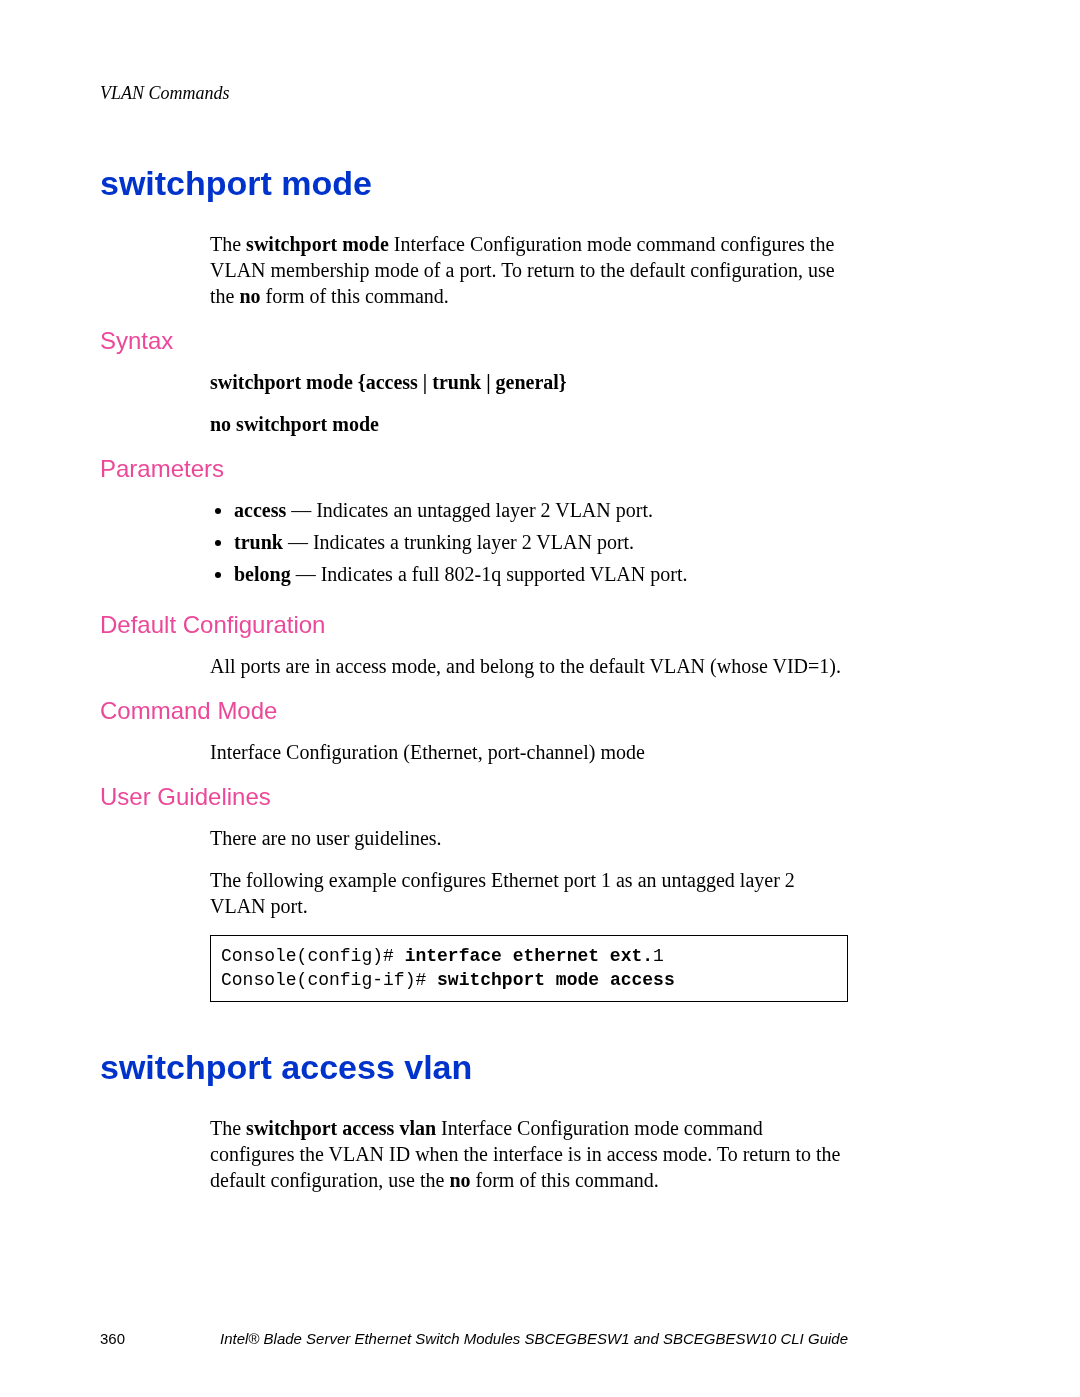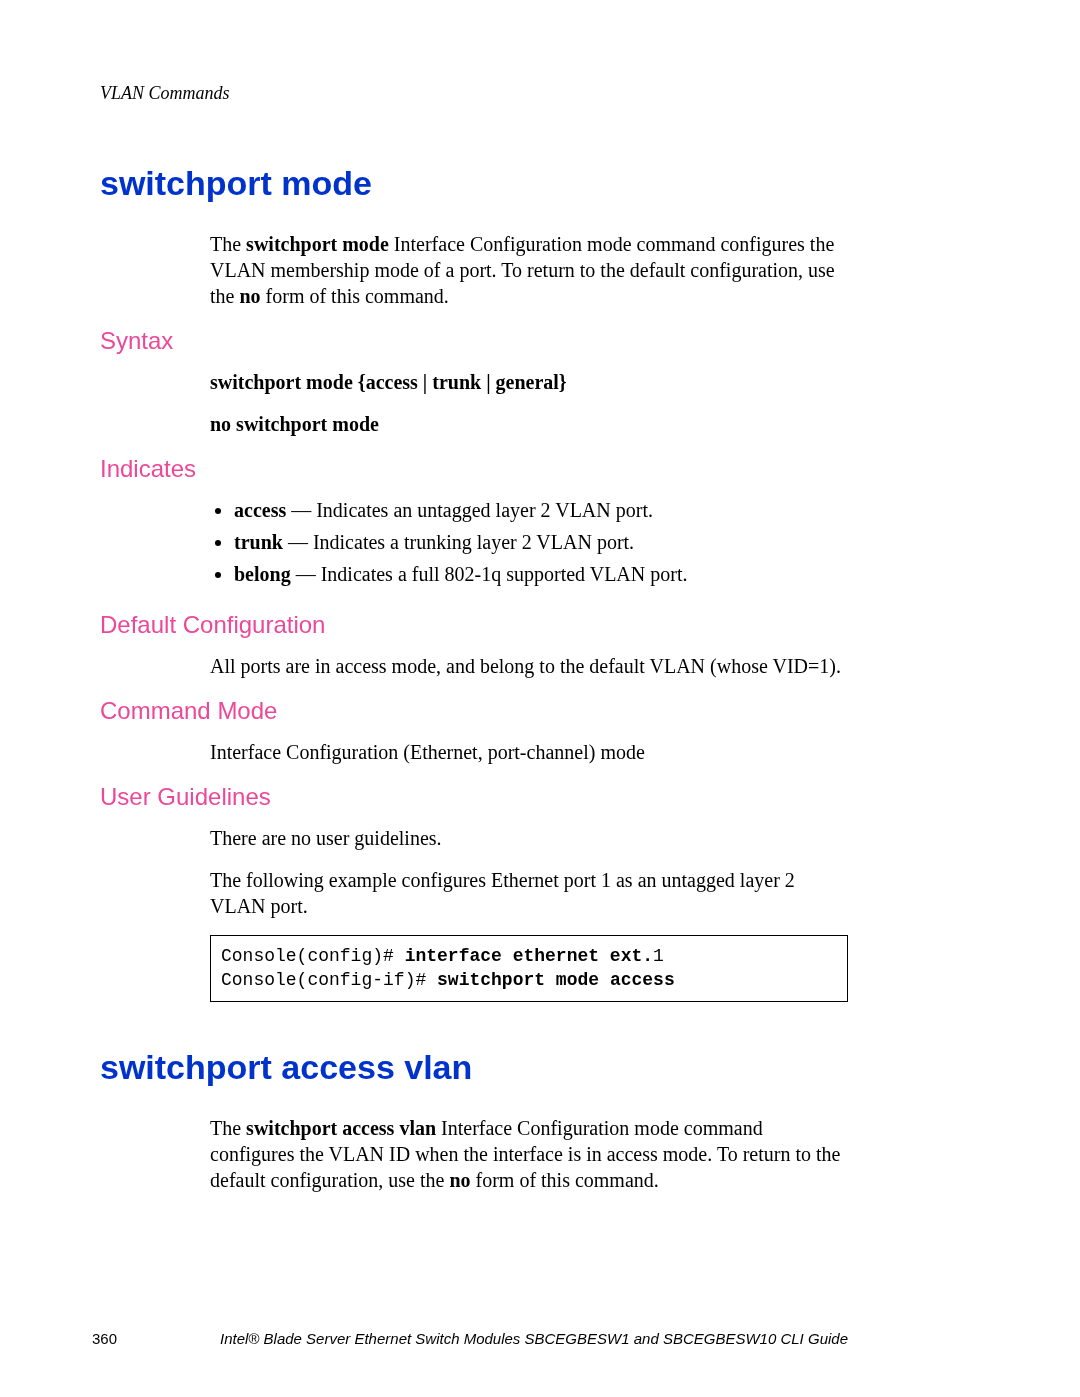--- a/index.html
+++ b/index.html
@@ -58,21 +58,21 @@
     border: 1px solid #000;
     padding: 8px 10px;
     font-family: "Courier New", Courier, monospace;
     font-size: 18px;
     line-height: 1.35;
     margin-top: 6px;
   }
   .code-box .bold { font-weight: bold; }
   .footer {
     position: absolute;
-    left: 92px;
+    left: 100px;
     right: 100px;
     bottom: 50px;
     display: flex;
     justify-content: space-between;
     align-items: baseline;
     font-family: Arial, Helvetica, sans-serif;
     font-size: 15px;
   }
   .footer .pagenum { }
   .footer .guide { font-style: italic; }
@@ -92,21 +92,21 @@
       <span>The </span><span class="bold">switchport mode</span><span> Interface Configuration mode command configures the VLAN membership mode of a port. To return to the default configuration, use the </span><span class="bold">no</span><span> form of this command.</span>
     </p>
   </div>
 
   <div class="h2">Syntax</div>
   <div class="body-block">
     <p class="syntax-line">switchport mode {access | trunk | general}</p>
     <p class="syntax-line">no switchport mode</p>
   </div>
 
-  <div class="h2">Indicates</div>
+  <div class="h2">Parameters</div>
   <div class="body-block">
     <ul class="params">
       <li>
         <span class="bold">access</span><span> — Indicates an untagged layer 2 VLAN port.</span>
       </li>
       <li>
         <span class="bold">trunk</span><span> — Indicates a trunking layer 2 VLAN port.</span>
       </li>
       <li>
         <span class="bold">belong</span><span> — Indicates a full 802-1q supported VLAN port.</span>

